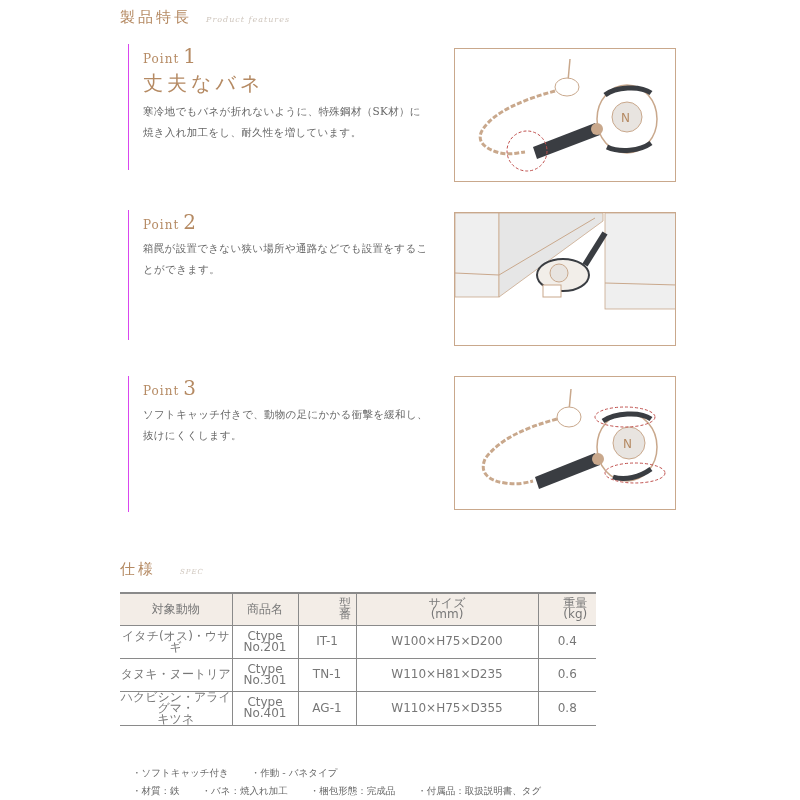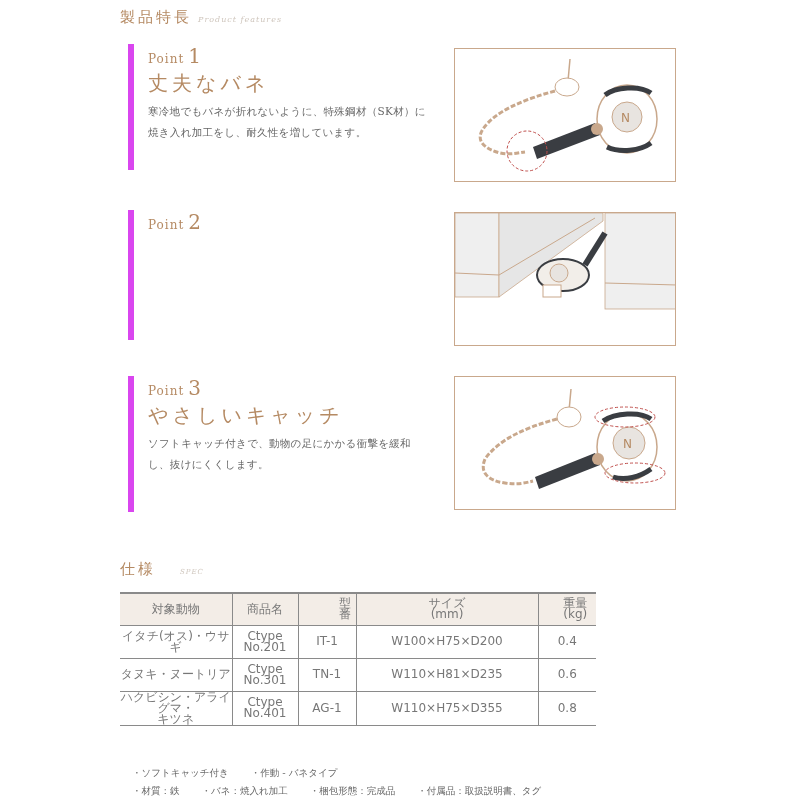--- a/index.html
+++ b/index.html
@@ -1,23 +1,23 @@
 <!DOCTYPE html>
 <html><head>
 <meta charset="utf-8">
 <style>
   * { box-sizing: border-box; margin: 0; padding: 0; }
   html, body { width: 800px; height: 800px; background: #ffffff; overflow: hidden; }
   body { font-family: "DejaVu Serif", serif; color: #6b6b6b; position: relative; }
 
-  .section-title { position: absolute; left: 120px; top: 8px; display: flex; align-items: baseline; gap: 6px; }
+  .section-title { position: absolute; left: 120px; top: 8px; display: flex; align-items: baseline; gap: 14px; }
   .section-title .jp { font-size: 15px; color: #b58a63; letter-spacing: 3px; }
   .section-title .en { font-size: 8px; color: #cfc6bd; font-style: italic; letter-spacing: 1px; }
 
-  .point { position: absolute; left: 128px; width: 300px; border-left: 6px solid #d946ef; padding-left: 14px; }
+  .point { position: absolute; left: 128px; width: 300px; border-left: 1px solid #d946ef; padding-left: 14px; }
   .point .label { display: flex; align-items: baseline; gap: 4px; color: #b58a63; }
   .point .label .word { font-size: 12px; letter-spacing: 1px; }
   .point .label .num { font-size: 20px; }
   .point .title { font-size: 20px; color: #b58a63; letter-spacing: 4px; margin-top: 2px; }
   .point .desc { font-size: 10.5px; line-height: 21px; color: #666; margin-top: 4px; letter-spacing: 0.3px; }
 
   .illus { position: absolute; left: 454px; width: 222px; height: 134px; border: 1px solid #c9a88c; background: #fff; overflow: hidden; }
 
   .spec-title { position: absolute; left: 120px; top: 560px; display: flex; align-items: baseline; gap: 24px; }
   .spec-title .jp { font-size: 15px; color: #b58a63; letter-spacing: 3px; }
@@ -61,20 +61,21 @@
     <path d="M152,98 C165,104 185,102 196,94" stroke="#3a3d42" stroke-width="5" fill="none"></path>
     <circle cx="72" cy="102" r="20" fill="none" stroke="#c0504d" stroke-dasharray="3,2"></circle>
   </svg>
 </div>
 
 <div class="point" style="top:210px; height:130px;">
   <div class="label">
     <span class="word">Point</span>
     <span class="num">2</span>
   </div>
+  <div class="desc">箱罠が設置できない狭い場所や通路などでも設置をすることができます。</div>
 </div>
 <div class="illus" style="top:212px;">
   <svg width="222" height="134" viewBox="0 0 222 134">
     <rect x="0" y="0" width="44" height="84" fill="#efefef" stroke="#c9a88c" stroke-width="0.8"></rect>
     <line x1="0" y1="60" x2="44" y2="62" stroke="#c9a88c"></line>
     <polygon points="44,0 148,0 148,8 44,84" fill="#e6e6e6" stroke="#c9a88c" stroke-width="0.8"></polygon>
     <line x1="44" y1="62" x2="140" y2="5" stroke="#c9a88c"></line>
     <rect x="150" y="0" width="72" height="96" fill="#efefef" stroke="#c9a88c" stroke-width="0.8"></rect>
     <line x1="150" y1="70" x2="222" y2="72" stroke="#c9a88c"></line>
     <path d="M150,20 L130,52" stroke="#3a3d42" stroke-width="6"></path>
@@ -82,21 +83,20 @@
     <circle cx="104" cy="60" r="9" fill="#e8e4e0" stroke="#c9a88c"></circle>
     <rect x="88" y="72" width="18" height="12" fill="#fff" stroke="#c9a88c"></rect>
   </svg>
 </div>
 
 <div class="point" style="top:376px; height:136px;">
   <div class="label">
     <span class="word">Point</span>
     <span class="num">3</span>
   </div>
-  <div class="title">やさしいキャッチ</div>
   <div class="desc">ソフトキャッチ付きで、動物の足にかかる衝撃を緩和し、抜けにくくします。</div>
 </div>
 <div class="illus" style="top:376px;">
   <svg width="222" height="134" viewBox="0 0 222 134">
     <line x1="116" y1="12" x2="114" y2="34" stroke="#c9a88c" stroke-width="1.5"></line>
     <ellipse cx="114" cy="40" rx="12" ry="10" fill="#fff" stroke="#c9a88c"></ellipse>
     <path d="M102,42 C72,50 44,62 30,82 C24,96 34,104 50,106 C62,108 70,106 78,104" fill="none" stroke="#c9a88c" stroke-width="3" stroke-dasharray="5,2"></path>
     <path d="M80,100 L140,76 L145,88 L84,112 Z" fill="#3a3d42"></path>
     <circle cx="143" cy="82" r="6" fill="#c9a88c"></circle>
     <ellipse cx="172" cy="70" rx="30" ry="34" fill="none" stroke="#c9a88c" stroke-width="1.5"></ellipse>

